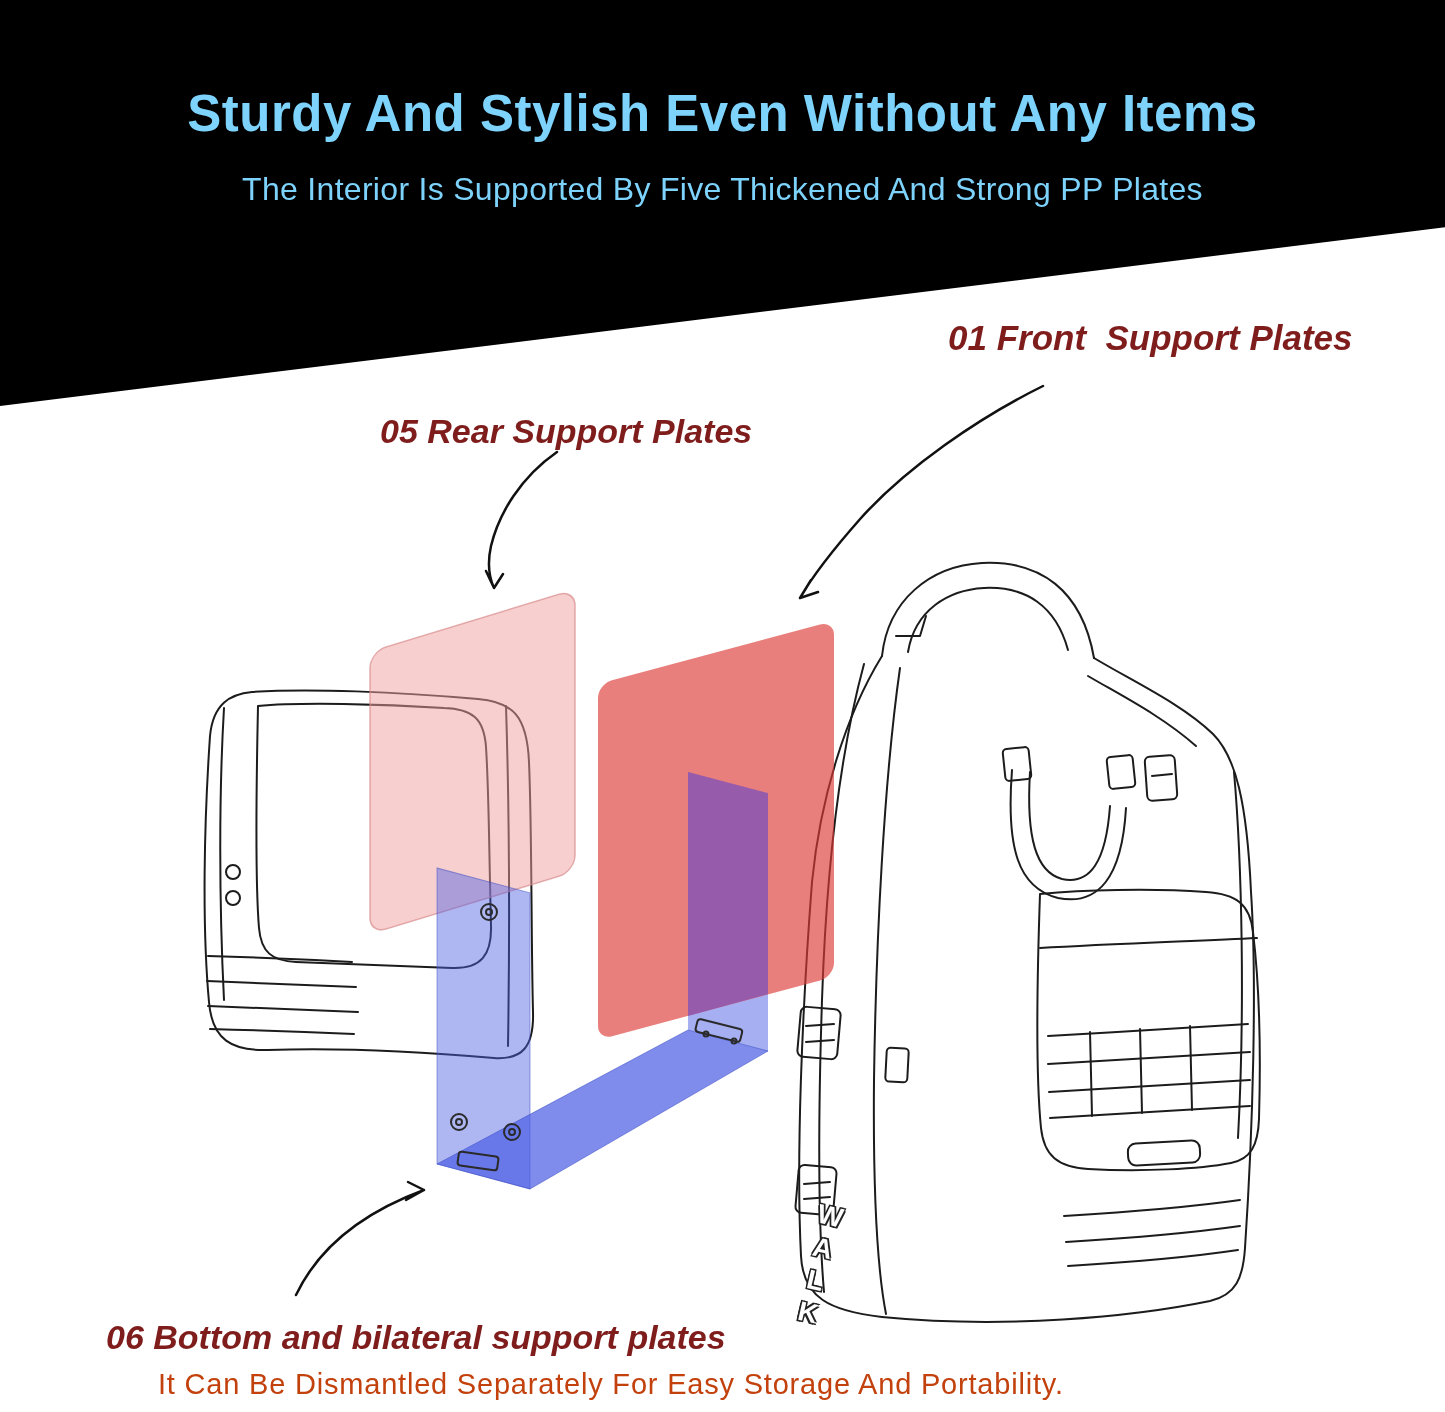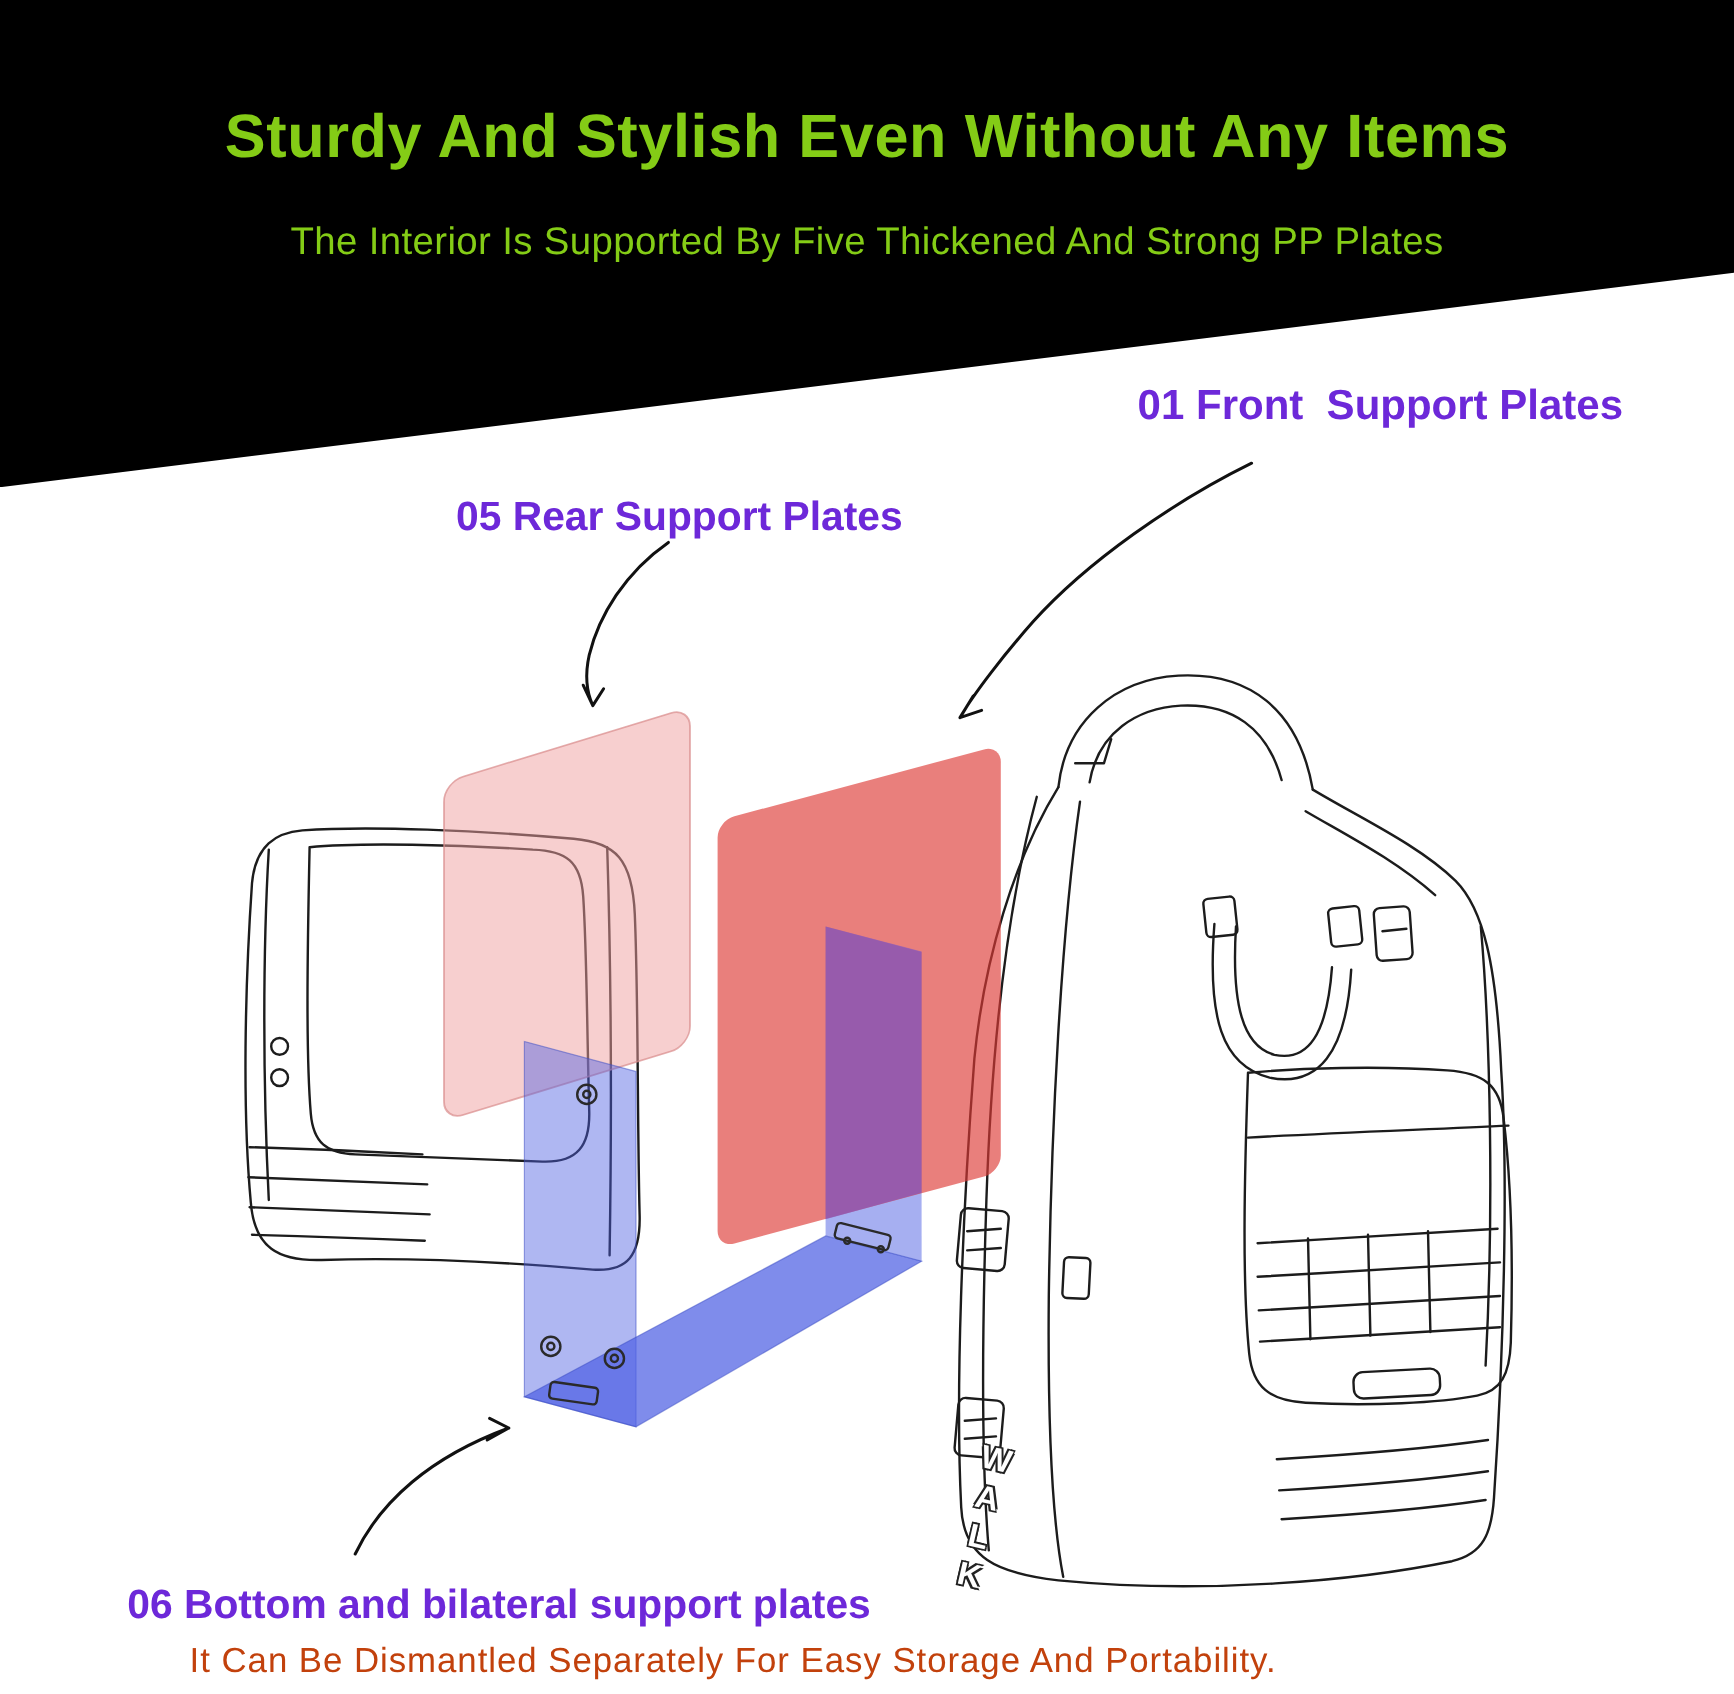--- a/index.html
+++ b/index.html
@@ -1,27 +1,27 @@
 <!DOCTYPE html>
 <html><head>
 <meta charset="utf-8">
 <style>
   html,body{margin:0;padding:0;background:#fff;}
   .page{position:relative;width:1445px;height:1412px;background:#ffffff;overflow:hidden;
         font-family:"Liberation Sans",sans-serif;color:#111;}
 
   
   .banner{position:absolute;top:0;left:0;width:100%;height:406px;background:#000;
-          clip-path:polygon(0 0,100% 0,100% 56%,0 100%);color:#84cc16;text-align:center;}
+          clip-path:polygon(0 0,100% 0,100% 56%,0 100%);color:#7dd3fc;text-align:center;}
   .banner-title{margin-top:84px;font-size:51px;font-weight:bold;letter-spacing:.5px;}
-  .banner-subtitle{margin-top:40px;font-size:32px;font-weight:400;letter-spacing:.3px;}
+  .banner-subtitle{margin-top:28px;font-size:32px;font-weight:400;letter-spacing:.3px;}
 
   svg.canvas{position:absolute;top:0;left:0;}
 
-  .label{position:absolute;font-weight:bold;font-size:34px;color:#6d28d9;white-space:pre;}
+  .label{position:absolute;font-style:italic;font-weight:bold;font-size:34px;color:#7f1d1d;white-space:pre;}
   .label-front{left:948px;top:318px;font-size:35px;}
   .label-rear{left:380px;top:412px;}
   .label-bottom{left:106px;top:1318px;}
 
   .caption{position:absolute;left:158px;top:1368px;font-size:29px;color:#c2410c;letter-spacing:.8px;}
 
   .bag-logo{position:absolute;left:818px;top:1198px;
             writing-mode:vertical-lr;text-orientation:upright;
             font-size:27px;font-weight:bold;letter-spacing:3px;color:#fff;
             text-shadow:-1.5px -1.5px 0 #222,1.5px -1.5px 0 #222,-1.5px 1.5px 0 #222,1.5px 1.5px 0 #222;

